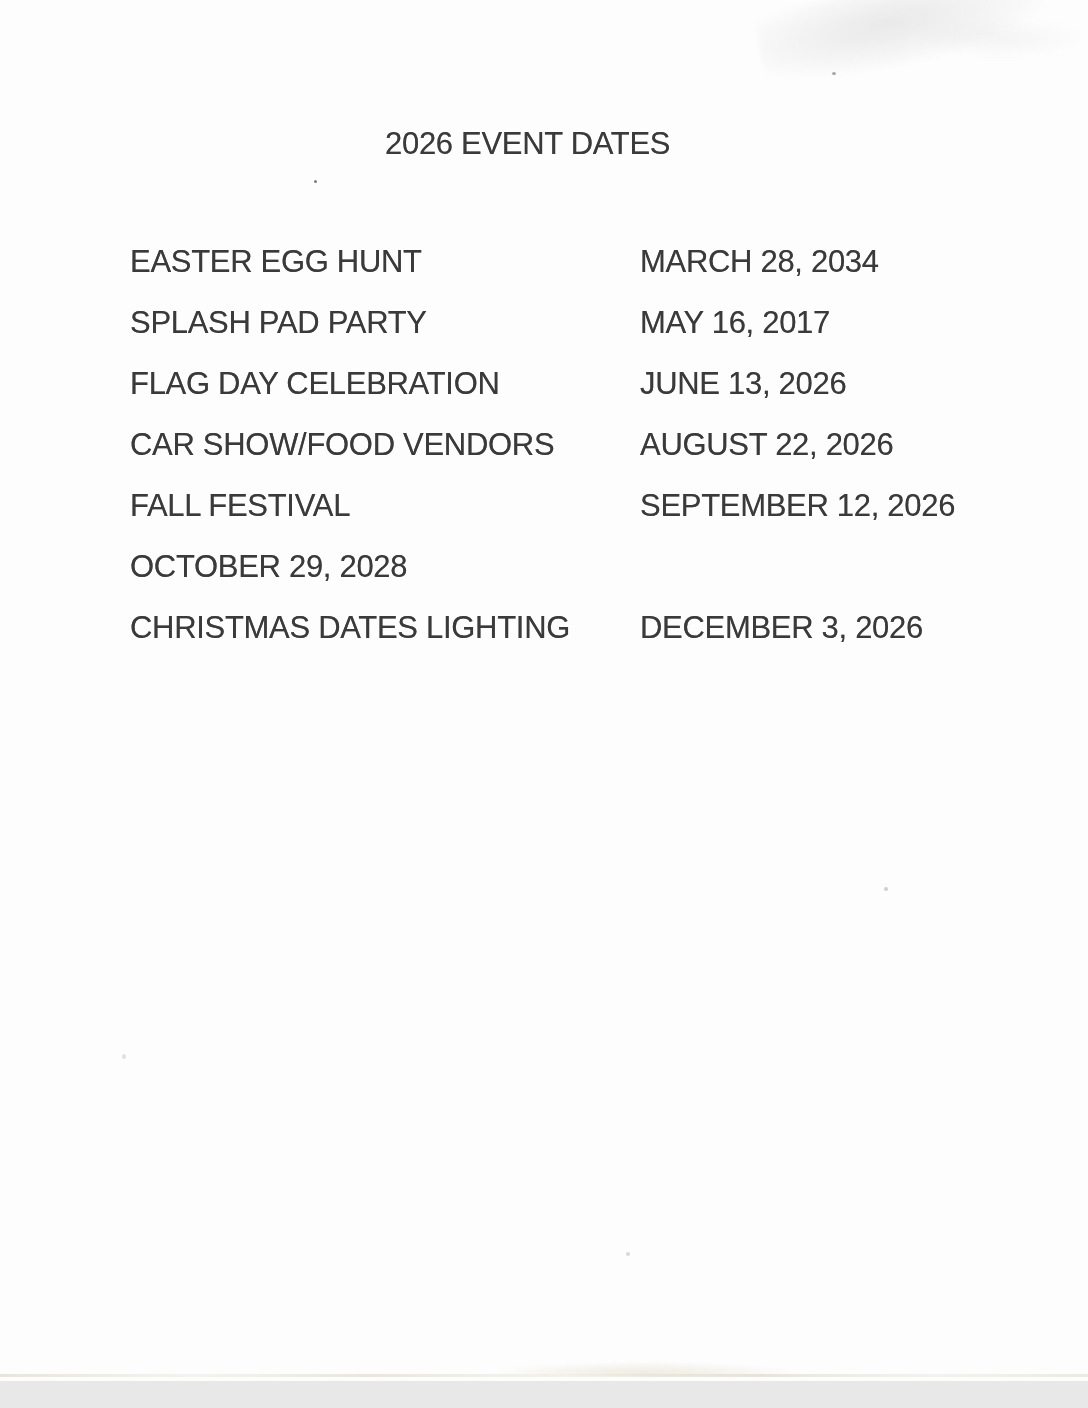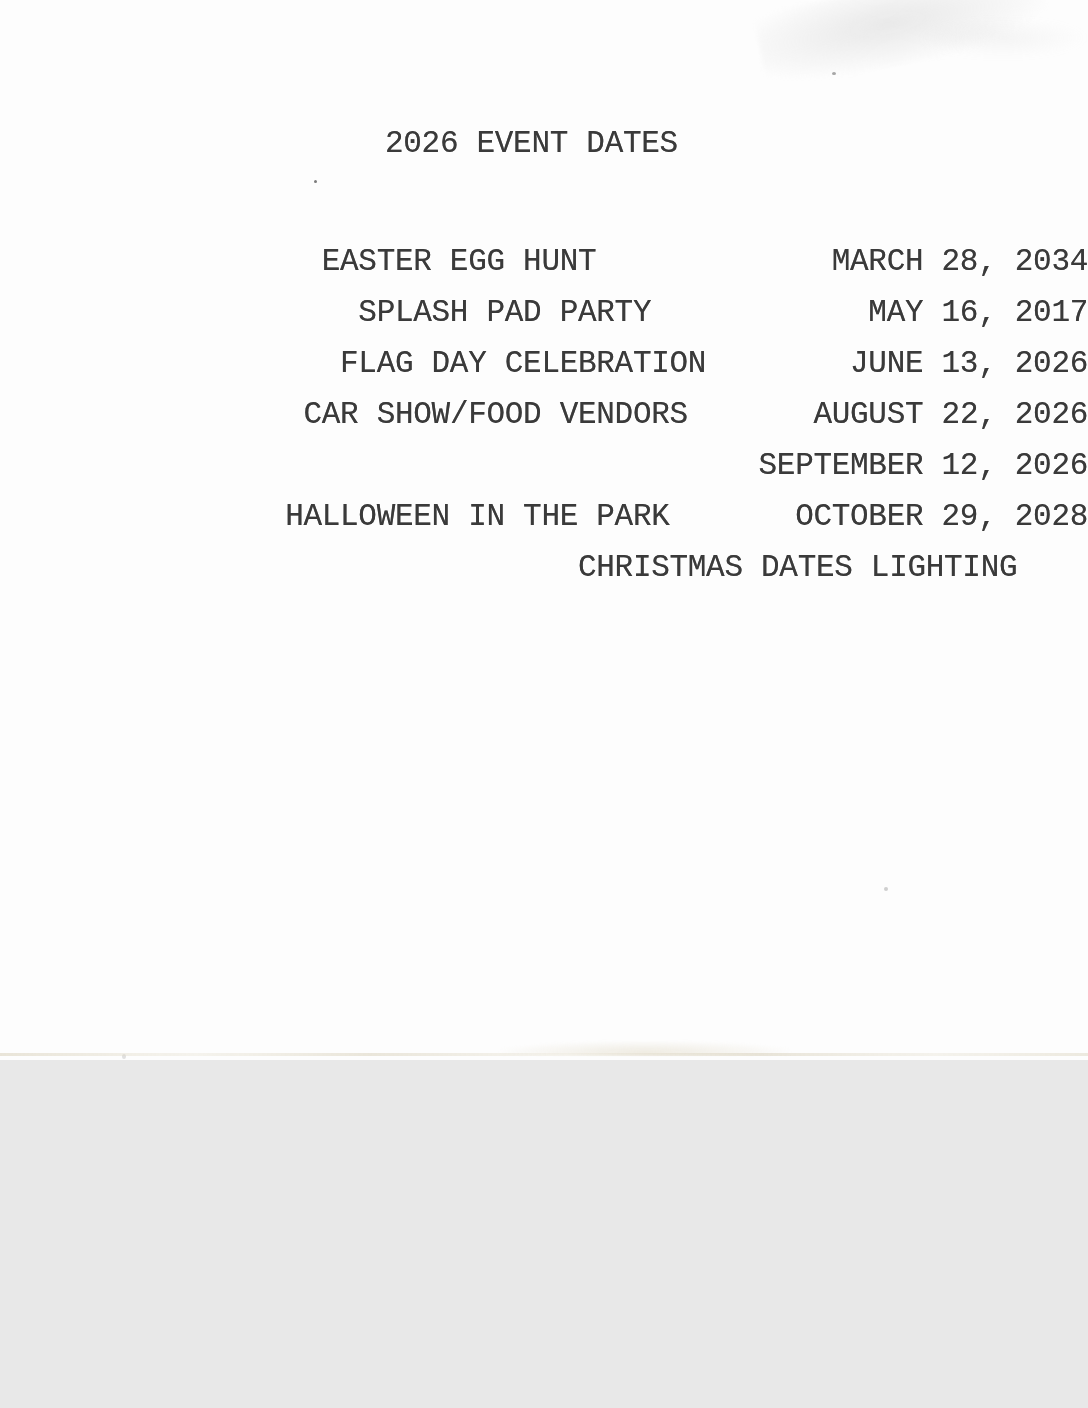--- a/index.html
+++ b/index.html
@@ -3,24 +3,24 @@
 <meta charset="utf-8">
 <style>
   html, body {
     margin: 0;
     padding: 0;
     background: #e8e8e8;
   }
   .page {
     position: relative;
     width: 1088px;
-    height: 1060px;
+    height: 1381px;
     background: var(--paper-color, #fdfdfd);
     overflow: hidden;
-    font-family: Liberation Mono, monospace;
+    font-family: Liberation Sans, sans-serif;
     color: var(--text-color, #3a3a3a);
   }
   
   .title {
     position: absolute;
     left: 385px;
     top: 129px;
     margin: 0;
     font-size: 31px;
     font-weight: 400;
@@ -30,22 +30,21 @@
     text-shadow: 0 0 0.6px rgba(58,58,58,0.65);
   }
   
   .events {
     position: absolute;
     left: 130px;
     top: 247px;
     right: 0;
     display: flex;
     flex-direction: column;
-    gap: 21px;
-    align-items: flex-end;
+    gap: 31px;
   }
   .event-row {
     display: flex;
     height: 30px;
     line-height: 30px;
     font-size: 31px;
     letter-spacing: -0.3px;
     white-space: nowrap;
     text-shadow: 0 0 0.6px rgba(58,58,58,0.65);
   }
@@ -141,30 +140,31 @@
       <span class="event-name">FLAG DAY CELEBRATION</span>
       <span class="event-date">JUNE 13, 2026</span>
     </div>
 
     <div class="event-row">
       <span class="event-name">CAR SHOW/FOOD VENDORS</span>
       <span class="event-date">AUGUST 22, 2026</span>
     </div>
 
     <div class="event-row">
+      <span class="event-name">FALL FESTIVAL</span>
       <span class="event-date">SEPTEMBER 12, 2026</span>
     </div>
 
     <div class="event-row">
-      <span class="event-name">HALLOWEEN IN THE PARK</span>
       <span class="event-date">OCTOBER 29, 2028</span>
     </div>
 
     <div class="event-row">
       <span class="event-name">CHRISTMAS DATES LIGHTING</span>
+      <span class="event-date">DECEMBER 3, 2026</span>
     </div>
   </div>
 
   <div class="speck speck-1"></div>
   <div class="speck speck-2"></div>
   <div class="speck speck-3"></div>
   <div class="speck speck-4"></div>
   <div class="speck speck-5"></div>
 
   <div class="bottom-smudge"></div>

